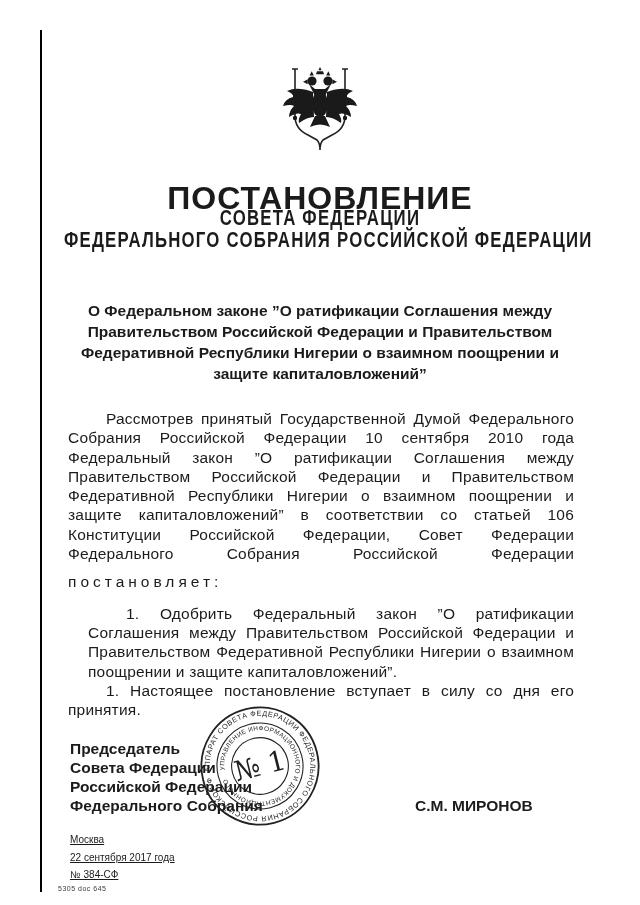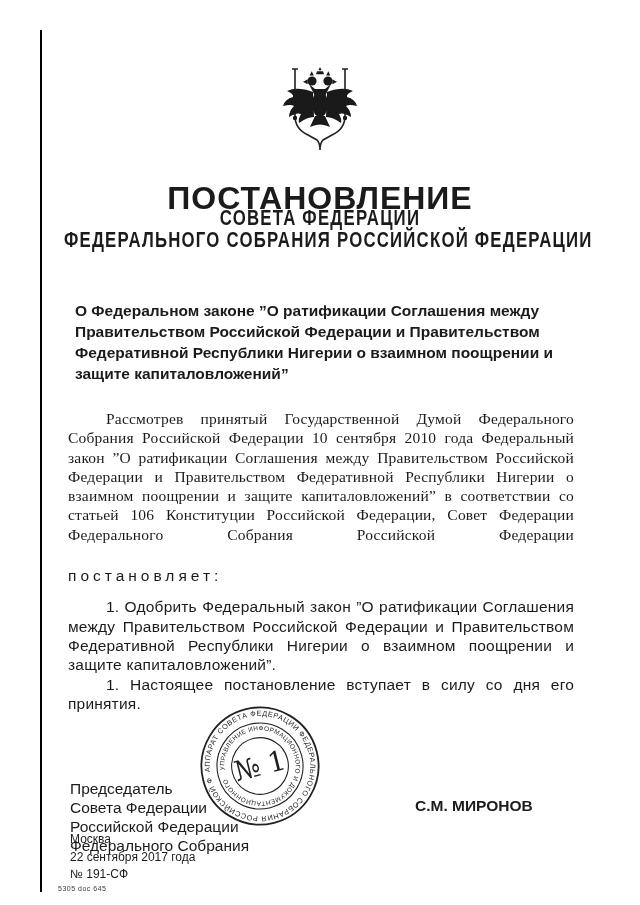--- a/index.html
+++ b/index.html
@@ -14,40 +14,40 @@
     font-size:32px;font-weight:bold;letter-spacing:1px;white-space:nowrap;
   }
   .org-line{
     position:absolute;left:0;width:100%;text-align:center;font-weight:bold;
     font-size:21px;letter-spacing:1.5px;white-space:nowrap;
     transform:scale(0.80,1.05);
   }
   .org1{top:206px;}
   .org2{top:228px;}
   .subject{
-    position:absolute;left:75px;top:300px;width:490px;
+    position:absolute;left:75px;top:300px;width:490px;text-align:center;
     font-weight:bold;font-size:15.5px;line-height:21px;
   }
   .bodytext{
     position:absolute;left:68px;top:409px;width:506px;
     font-size:15.5px;line-height:19.3px;letter-spacing:0.2px;
   }
   .bodytext p{margin:0;text-align:justify;text-indent:38px;}
-  .bodytext p.intro{text-align-last:justify;margin-bottom:22px;font-family:Liberation Serif, serif;}
+  .bodytext p.intro{text-align-last:justify;margin-bottom:9px;}
   .resolves{letter-spacing:4px;font-weight:normal;}
   .sign-block{
-    position:absolute;left:70px;top:739px;font-weight:normal;
-    font-size:15.5px;line-height:19px;margin-top:40px;
+    position:absolute;left:70px;top:739px;font-weight:bold;
+    font-size:15.5px;line-height:19px;
   }
   .sign-name{
     position:absolute;left:415px;top:797px;font-weight:bold;font-size:15.5px;
     white-space:nowrap;
   }
   .footer-block{
-    position:absolute;left:70px;top:831px;font-size:12px;line-height:17.5px;
+    position:absolute;left:70px;top:831px;font-size:10px;line-height:17.5px;text-decoration:underline;
   }
   .doc-code{
     position:absolute;left:58px;top:885px;font-size:7px;color:#3a3a3a;
     letter-spacing:0.5px;
   }
   .stamp{
     position:absolute;left:196px;top:702px;width:128px;height:128px;
     transform:rotate(-14deg);
   }
   .stamp text{fill:#1f1f1f;font-family:"Liberation Sans",sans-serif;}
@@ -86,21 +86,21 @@
   <div class="org-line org1">СОВЕТА ФЕДЕРАЦИИ</div>
   <div class="org-line org2">ФЕДЕРАЛЬНОГО СОБРАНИЯ РОССИЙСКОЙ ФЕДЕРАЦИИ</div>
 
   <div class="subject">О Федеральном законе ”О ратификации Соглашения между Правительством Российской Федерации и Правительством Федеративной Республики Нигерии о взаимном поощрении и защите капиталовложений”</div>
 
   <div class="bodytext">
     <p class="intro"><span>Рассмотрев принятый Государственной Думой Федерального Собрания Российской Федерации 10 сентября 2010 года Федеральный закон ”О ратификации Соглашения между Правительством Российской Федерации и Правительством Федеративной Республики Нигерии о взаимном поощрении и защите капиталовложений” в соответствии со статьей 106 Конституции Российской Федерации, Совет Федерации Федерального Собрания Российской Федерации</span>
     </p>
     <p style="text-indent:0;"><span class="resolves">постановляет:</span>
     </p>
-    <p style="margin-top:12px;">1. Одобрить Федеральный закон ”О ратификации Соглашения между Правительством Российской Федерации и Правительством Федеративной Республики Нигерии о взаимном поощрении и защите капиталовложений”.</p>
+    <p style="margin-top:12px;margin-left:20px;">1. Одобрить Федеральный закон ”О ратификации Соглашения между Правительством Российской Федерации и Правительством Федеративной Республики Нигерии о взаимном поощрении и защите капиталовложений”.</p>
     <p>1. Настоящее постановление вступает в силу со дня его принятия.</p>
   </div>
 
   <div class="sign-block">
     <div>Председатель</div>
     <div>Совета Федерации</div>
     <div>Российской Федерации</div>
     <div>Федерального Собрания</div>
   </div>
 
@@ -119,18 +119,18 @@
     </text>
     <text font-size="7" letter-spacing="0.4">
       <textPath href="#ring-inner" startOffset="2%">УПРАВЛЕНИЕ ИНФОРМАЦИОННОГО И ДОКУМЕНТАЦИОННОГО ОБЕСПЕЧЕНИЯ ★</textPath>
     </text>
     <text class="num" x="70" y="80" text-anchor="middle">№ 1</text>
   </svg>
 
   <div class="footer-block">
     <div>Москва</div>
     <div>22 сентября 2017 года</div>
-    <div>№ 191-СФ</div>
+    <div>№ 384-СФ</div>
   </div>
 
   <div class="doc-code">5305 doc  645</div>
 
 </div>
 
 </body></html>

